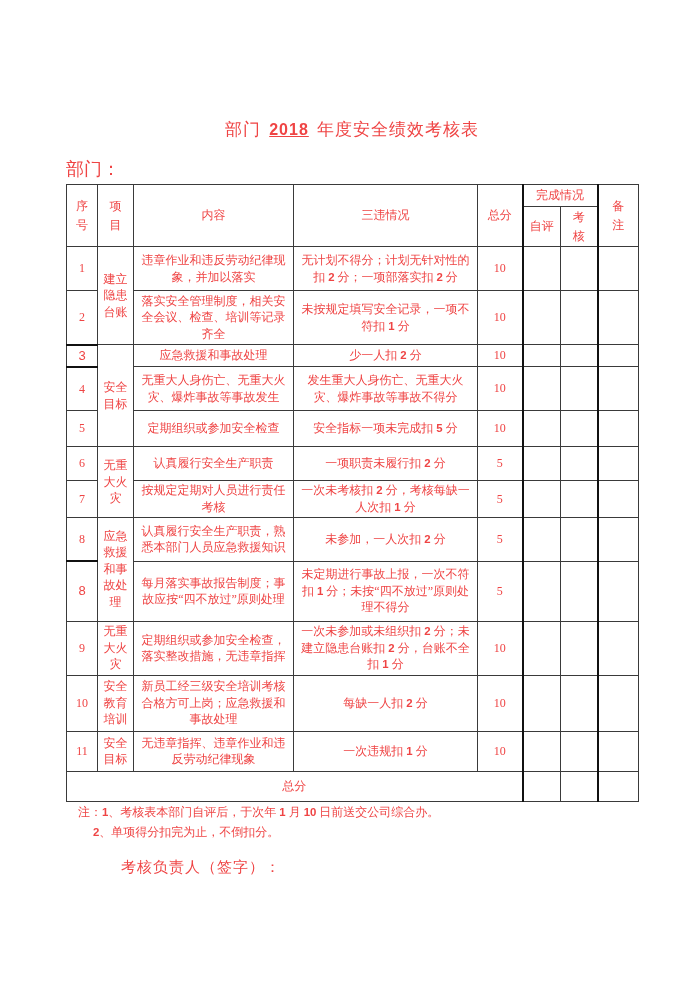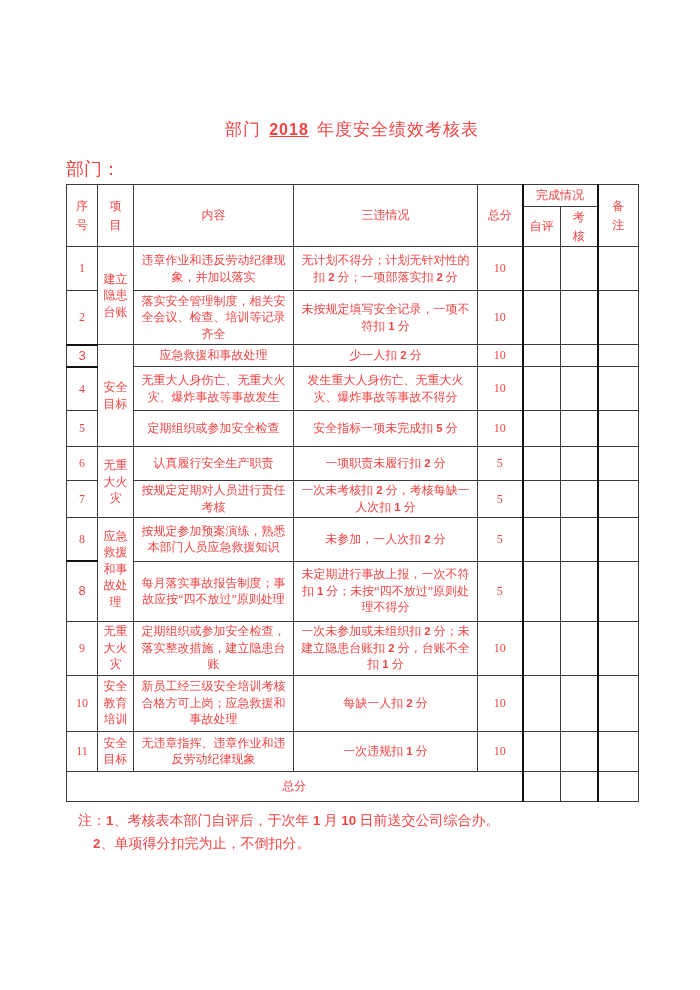--- a/index.html
+++ b/index.html
@@ -40,21 +40,21 @@
   .num{
     font-family:"Liberation Sans","DejaVu Sans",sans-serif;
     font-weight:600;font-size:0.95em;
   }
   tr.hh1{height:22px;} tr.hh2{height:31px;}
   tr.r0{height:44px;} tr.r1{height:54px;} tr.r2{height:21px;}
   tr.r3{height:44px;} tr.r4{height:36px;} tr.r5{height:34px;}
   tr.r6{height:36px;} tr.r7{height:44px;} tr.r8{height:60px;}
   tr.r9{height:54px;} tr.r10{height:56px;} tr.r11{height:40px;}
   tr.rtotal{height:30px;}
-  .notes{font-size:14px;margin-top:7px;line-height:1.7;}
+  .notes{font-size:12px;line-height:1.7;}
   .notes .n2{padding-left:27px;}
   .note-line{margin:0;padding-left:12px;}
   .signature{font-size:15px;margin-top:16px;padding-left:55px;letter-spacing:1px;}
 </style>
 </head>
 <body>
 
 <div class="page">
 
   <h1 class="doc-title"><span>部门</span> <span class="year">2018</span> <span>年度安全绩效考核表</span></h1>
@@ -157,42 +157,42 @@
       <td class="autonum">一次未考核扣 <span class="num">2</span> 分，考核每缺一人次扣 <span class="num">1</span> 分</td>
       <td>5</td>
       <td class="bl2"></td>
       <td></td>
       <td class="bl2"></td>
     </tr>
 
     <tr class="r7">
       <td>8</td>
       <td rowspan="2" class="wrap2">应急救援和事故处理</td>
-      <td class="autonum">按规定参加预案演练，熟悉本部门人员应急救援知识</td>
+      <td class="autonum">认真履行安全生产职责，熟悉本部门人员应急救援知识</td>
       <td class="autonum">未参加，一人次扣 <span class="num">2</span> 分</td>
       <td>5</td>
       <td class="bl2"></td>
       <td></td>
       <td class="bl2"></td>
     </tr>
 
     <tr class="r8">
       <td class="num-bold bt2">8</td>
       <td class="autonum">每月落实事故报告制度；事故应按“四不放过”原则处理</td>
       <td class="autonum">未定期进行事故上报，一次不符扣 <span class="num">1</span> 分；未按“四不放过”原则处理不得分</td>
       <td>5</td>
       <td class="bl2"></td>
       <td></td>
       <td class="bl2"></td>
     </tr>
 
     <tr class="r9">
       <td>9</td>
       <td class="wrap2">无重大火灾</td>
-      <td class="autonum">定期组织或参加安全检查，落实整改措施，建立隐患台账</td>
+      <td class="autonum">定期组织或参加安全检查，落实整改措施，无违章指挥</td>
       <td class="autonum">一次未参加或未组织扣 <span class="num">2</span> 分；未建立隐患台账扣 <span class="num">2</span> 分，台账不全扣 <span class="num">1</span> 分</td>
       <td>10</td>
       <td class="bl2"></td>
       <td></td>
       <td class="bl2"></td>
     </tr>
 
     <tr class="r10">
       <td>10</td>
       <td class="wrap2">安全教育培训</td>
@@ -222,14 +222,15 @@
       <td class="bl2"></td>
     </tr>
     </tbody>
   </table>
 
   <div class="notes">
     <p class="note-line autonum">注：<span class="num">1</span>、考核表本部门自评后，于次年 <span class="num">1</span> 月 <span class="num">10</span> 日前送交公司综合办。</p>
     <p class="note-line n2 autonum"><span class="num">2</span>、单项得分扣完为止，不倒扣分。</p>
   </div>
 
+  <div class="signature">考核负责人（签字）：</div>
 
 </div>
 
 </body></html>

